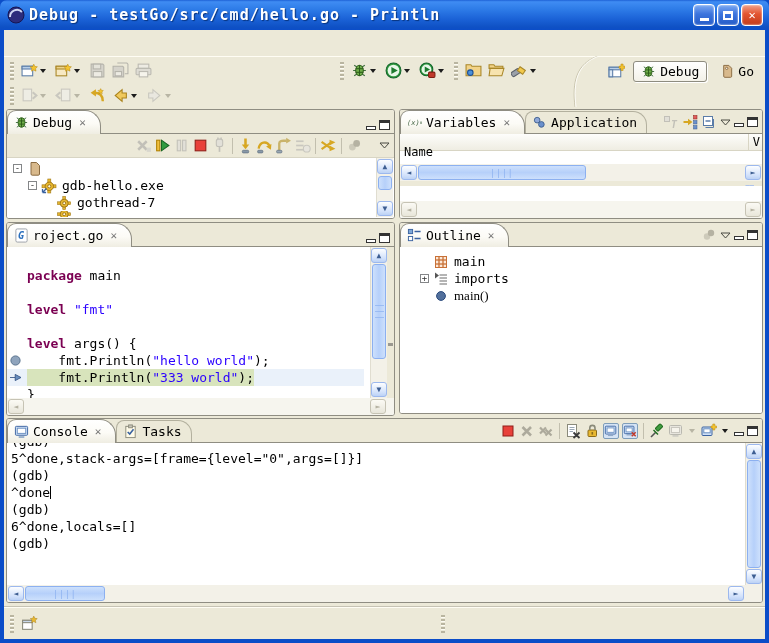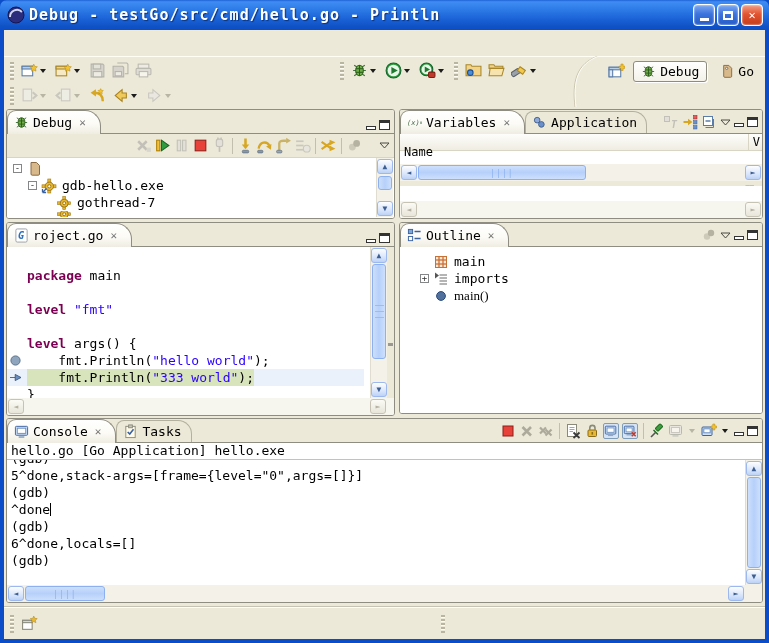--- a/index.html
+++ b/index.html
@@ -844,21 +844,20 @@
                 <rect x="1" y="4" width="10" height="8.5" rx="1" fill="#cfe0f7" stroke="#3a62a0"></rect>
                 <rect x="2.8" y="5.8" width="6.4" height="4" fill="#fff" stroke="#6a8fc0"></rect>
                 <path d="M11.8 1 h2 v2 h1.8 v2 h-1.8 v2 h-2 v-2 H10 v-2 h1.8z" fill="#f4c430" stroke="#b8860b" stroke-width=".5"></path>
               </svg>
             </i>
             <b class="dd"></b>
           <span class="ico-min"></span>
           <span class="ico-max"></span>
         </div>
       </div>
-      <div id="console-status">hello.go [Go Application] hello.exe</div>
       <div id="console-text-wrap">
         <div id="console-lines">
             <div class="conline">(gdb)</div>
             <div class="conline">5^done,stack-args=[frame={level="0",args=[]}]</div>
             <div class="conline">(gdb)</div>
             <div class="conline">^done<span class="caret"></span></div>
             <div class="conline">(gdb)</div>
             <div class="conline">6^done,locals=[]</div>
             <div class="conline">(gdb)</div>
           </div>

